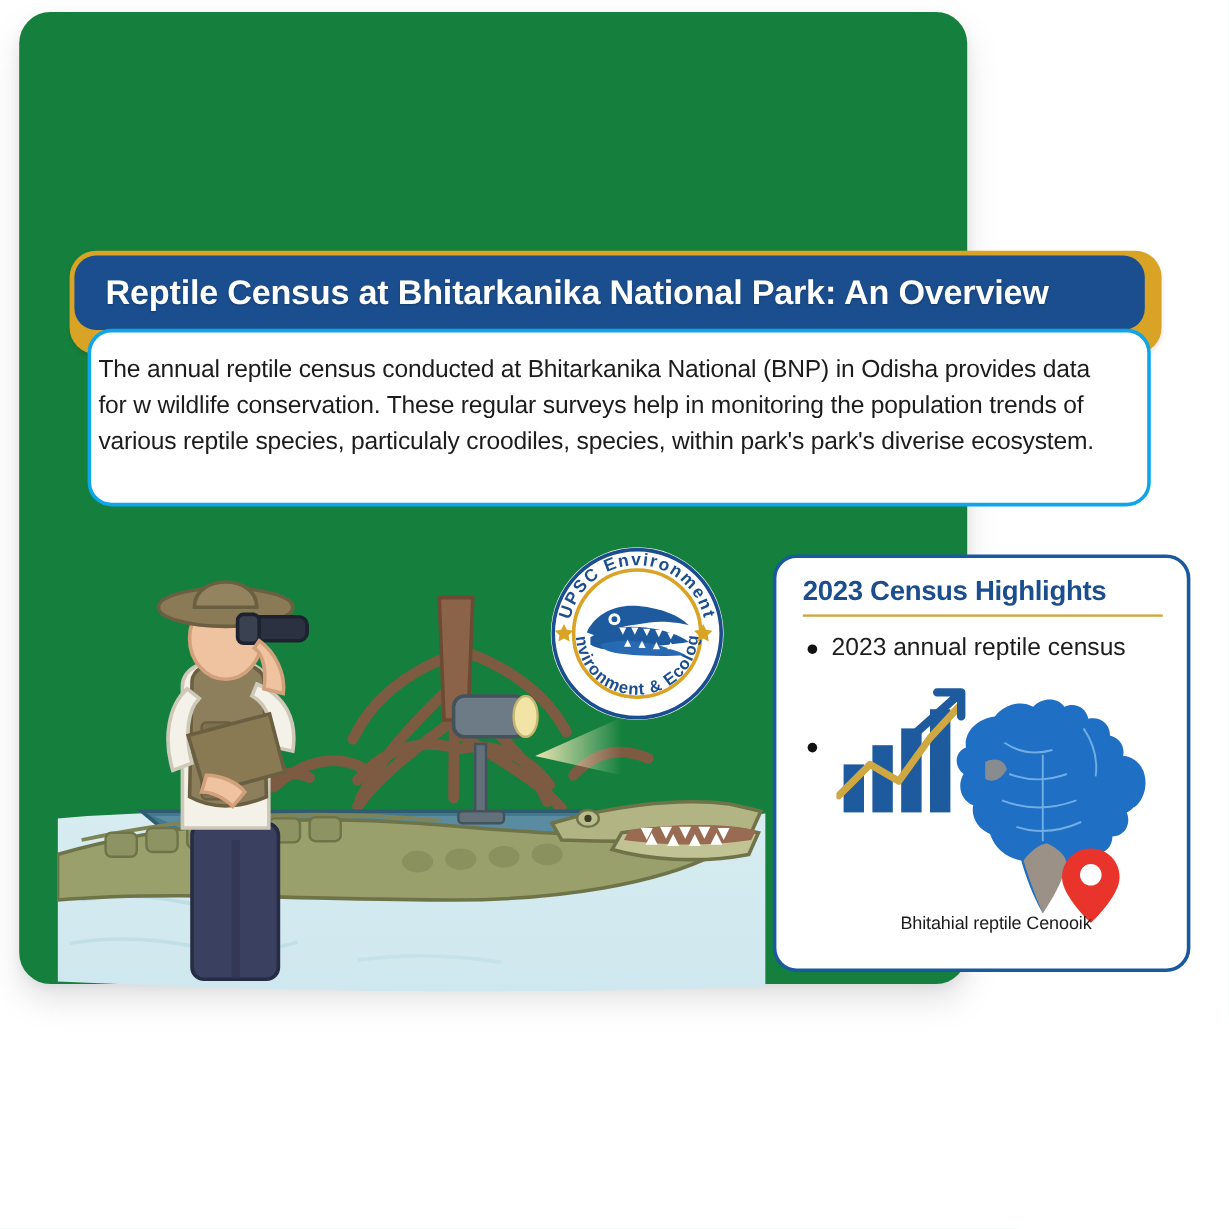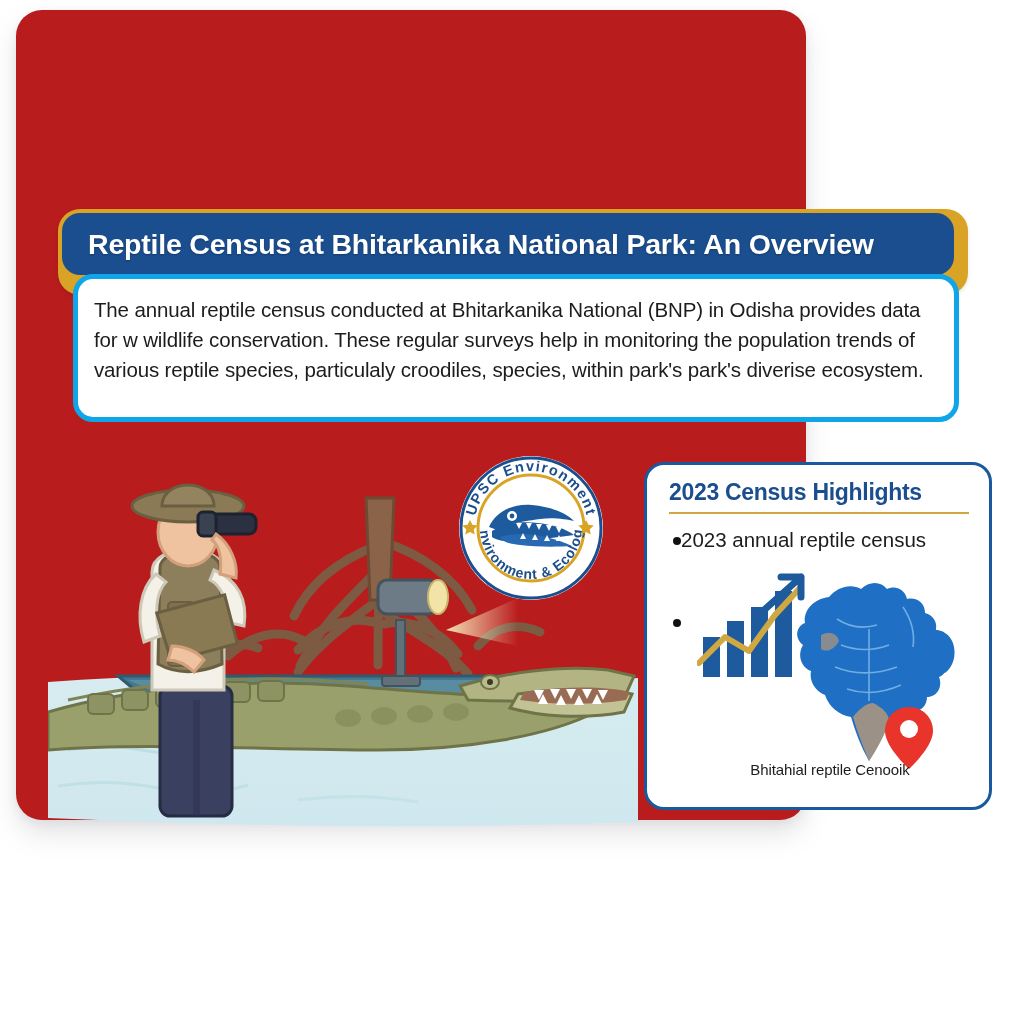--- a/index.html
+++ b/index.html
@@ -15,21 +15,21 @@
     position: relative;
   }
 
   
   #infographic-card {
     position: absolute;
     left: 16px;
     top: 10px;
     width: 790px;
     height: 810px;
-    background: #b91c1c;
+    background: #15803d;
     border-radius: 26px;
     box-shadow: 0 14px 26px rgba(120,120,130,0.20),
                 0 3px 8px rgba(120,120,130,0.10);
   }
 
   
   #title-frame {
     position: absolute;
     left: 42px;
     top: 199px;
@@ -62,24 +62,24 @@
   }
 
   
   #body-box {
     position: absolute;
     left: 57px;
     top: 264px;
     width: 886px;
     height: 148px;
     background: #ffffff;
-    border: 5px solid #0ea5e9;
+    border: 3px solid #0ea5e9;
     border-radius: 20px;
     box-sizing: border-box;
-    padding: 16px 22px 0 16px;
+    padding: 16px 22px 0 6px;
   }
   #body-paragraph {
     margin: 0;
     color: #1c1c1c;
     font-size: 20.5px;
     line-height: 30px;
     letter-spacing: -0.15px;
   }
 
   
@@ -124,20 +124,21 @@
     padding-left: 2px;
   }
   #highlights-divider {
     height: 2px;
     background: #cfa842;
     margin: 6px 2px 12px 2px;
   }
   .bullet-row {
     display: flex;
     align-items: flex-start;
+    gap: 12px;
     padding-left: 6px;
   }
   .bullet-dot {
     width: 8px;
     height: 8px;
     border-radius: 50%;
     background: #111111;
     flex: none;
     margin-top: 11px;
   }

